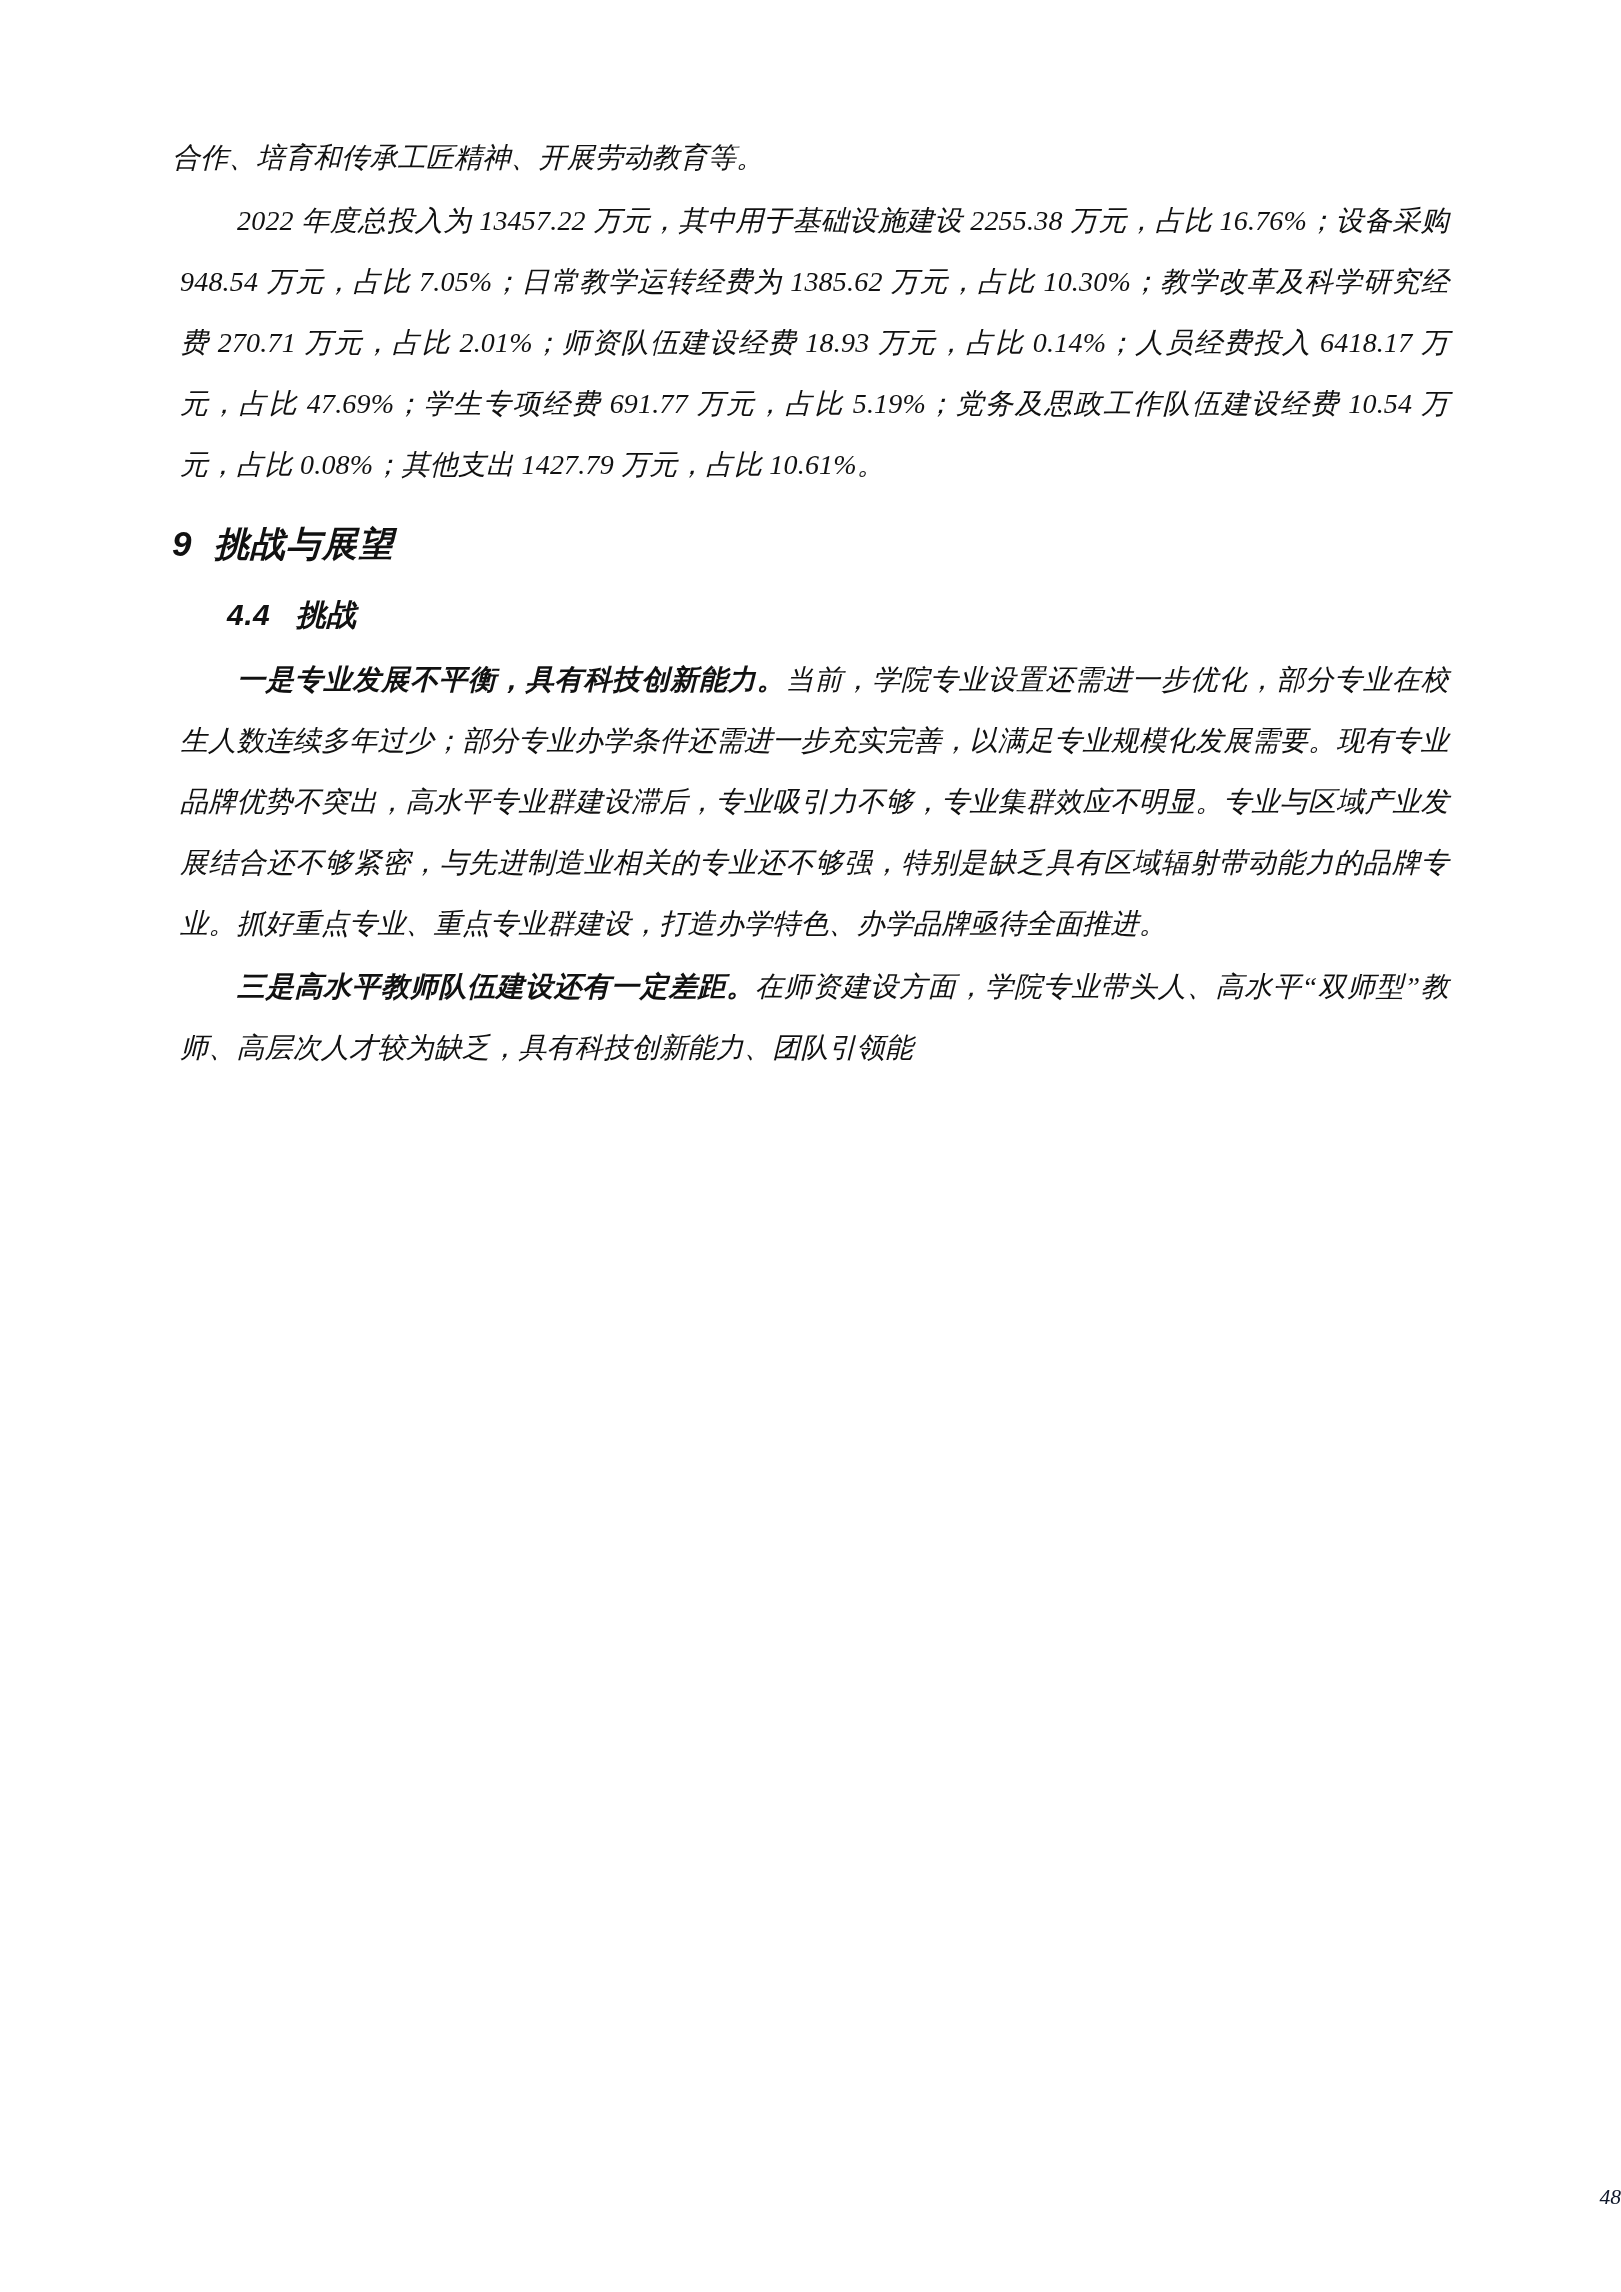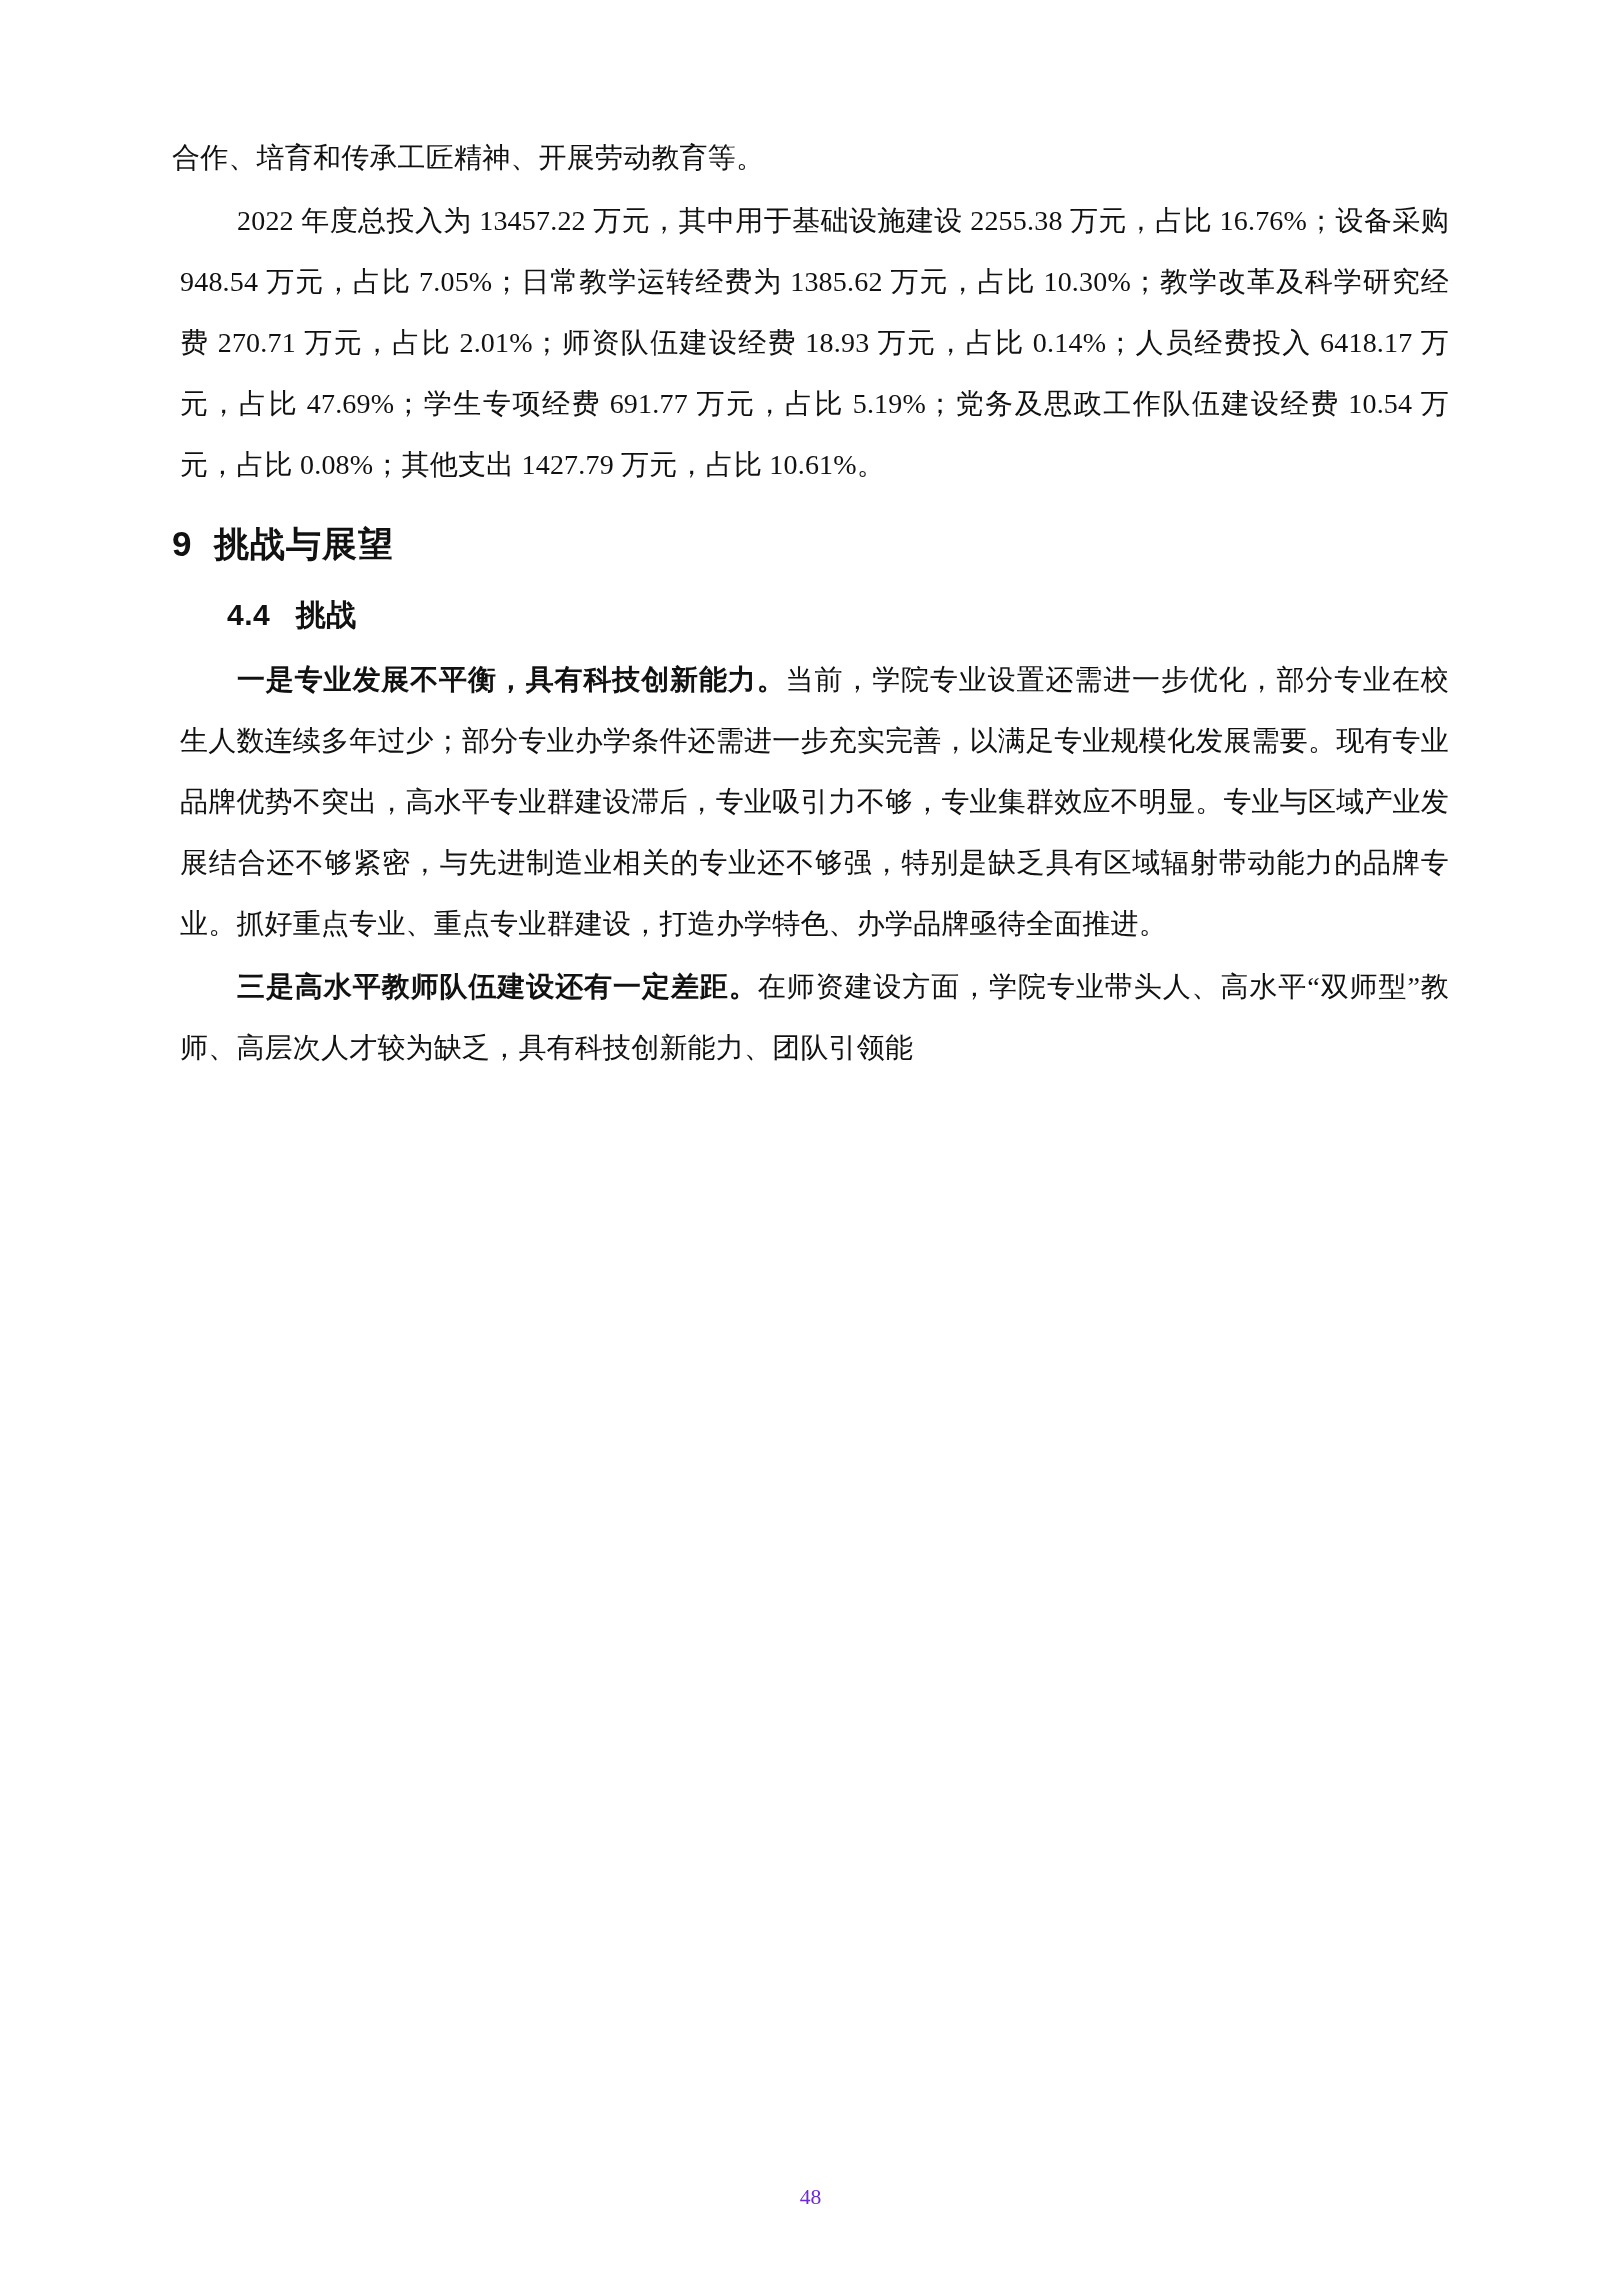--- a/index.html
+++ b/index.html
@@ -10,20 +10,21 @@
   .page {
     position: relative;
     width: 1621px;
     height: 2293px;
     background: #ffffff;
     margin: 0 auto;
     box-sizing: border-box;
     padding: 127px 172px 59px 172px;
     font-family: "Liberation Serif", "DejaVu Serif", serif;
     color: #111111;
+    font-style: italic;
   }
   .body-text {
     font-size: 28px;
     line-height: 61px;
     text-align: justify;
     text-justify: inter-ideograph;
     margin: 0 0 2px 0;
     letter-spacing: 0.2px;
   }
   .indent2 {
@@ -54,24 +55,24 @@
     margin-right: 25.5px;
   }
   b.bold {
     font-weight: bold;
   }
   .page-number {
     position: absolute;
     left: 0;
     right: 0;
     bottom: 83px;
-    text-align: center;
+    text-align: right;
     font-size: 21.6px;
     font-family: "Liberation Serif", "DejaVu Serif", serif;
-    color: #6d28d9;
+    color: #0f172a;
   }
 </style>
 </head>
 <body>
 
 <div class="page">
 
   <p class="body-text">合作、培育和传承工匠精神、开展劳动教育等。</p>
 
   <p class="body-text indent2">2022 年度总投入为 13457.22 万元，其中用于基础设施建设 2255.38 万元，占比 16.76%；设备采购 948.54 万元，占比 7.05%；日常教学运转经费为 1385.62 万元，占比 10.30%；教学改革及科学研究经费 270.71 万元，占比 2.01%；师资队伍建设经费 18.93 万元，占比 0.14%；人员经费投入 6418.17 万元，占比 47.69%；学生专项经费 691.77 万元，占比 5.19%；党务及思政工作队伍建设经费 10.54 万元，占比 0.08%；其他支出 1427.79 万元，占比 10.61%。</p>

